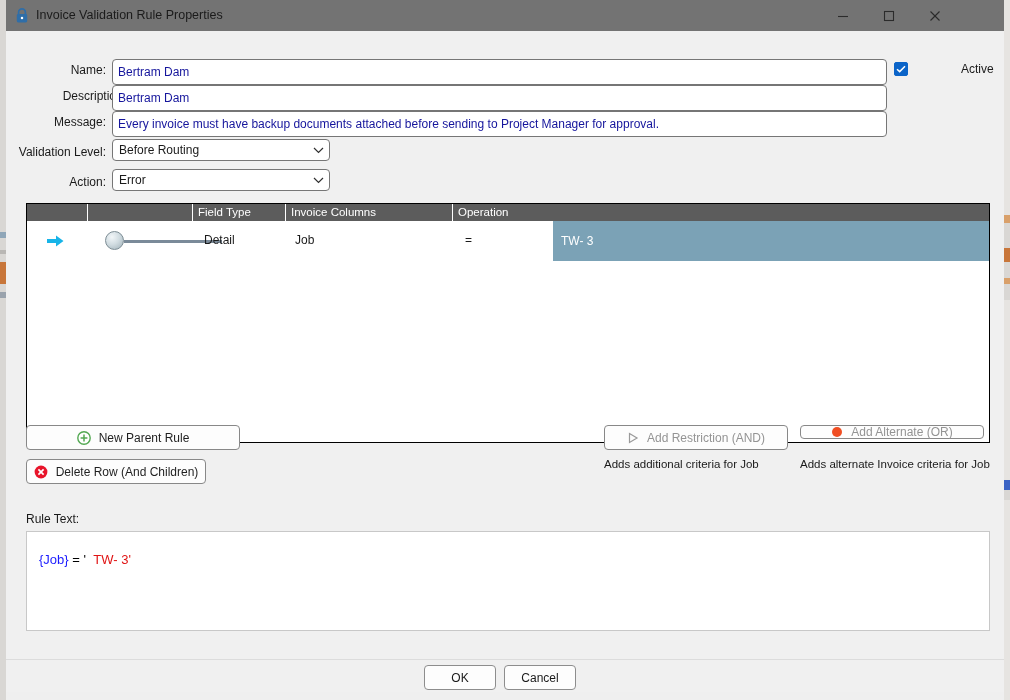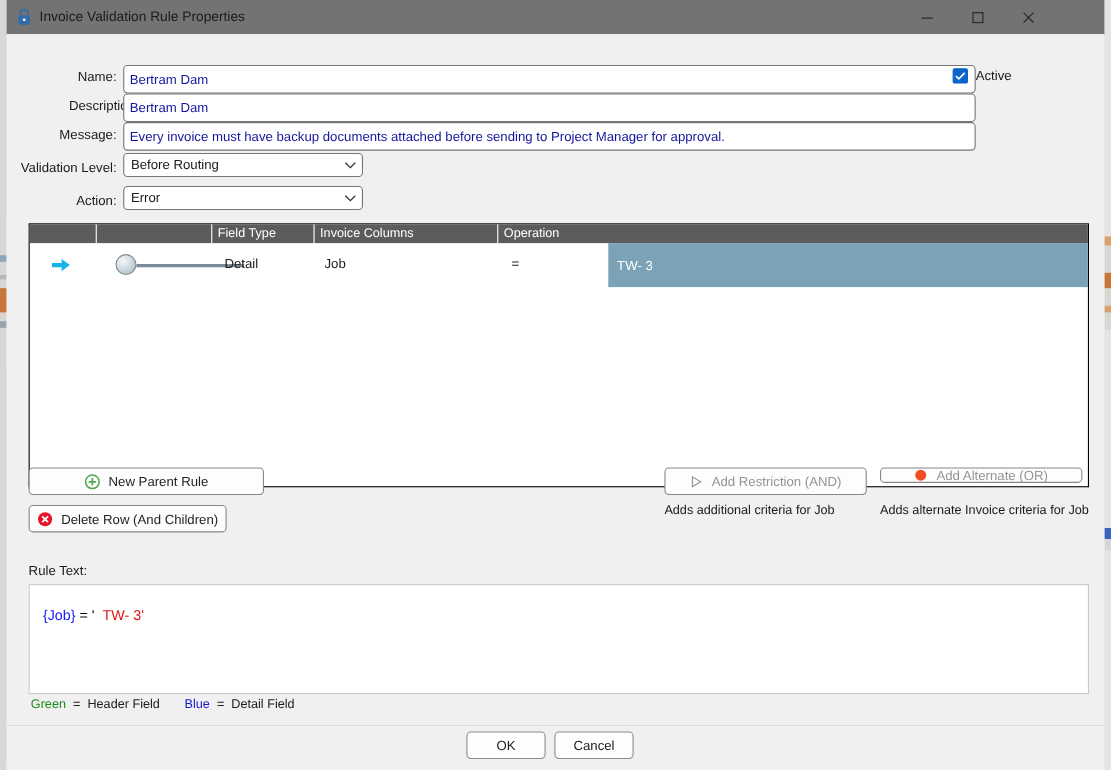--- a/index.html
+++ b/index.html
@@ -281,21 +281,21 @@
     <div class="f-label" style="left:0px; top:144px; width:100px;">Action:</div>
     <div class="f-combo" style="left:106px; top:138px; width:218px; height:22px;">
       <span class="val">Error</span>
       <span class="chev">
         <svg width="11" height="8" viewBox="0 0 11 8">
           <polyline points="1,2 5.5,6.4 10,2" fill="none" stroke="#303030" stroke-width="1.2"></polyline>
         </svg>
       </span>
     </div>
 
-    <div class="chk-wrap" style="left:860px; top:31px;">
+    <div class="chk-wrap" style="left:888px; top:31px;gap:46px;">
       <span class="chk-box">
         <svg width="10" height="8" viewBox="0 0 10 8">
           <polyline points="1,4.2 3.7,6.6 9,1.3" fill="none" stroke="#ffffff" stroke-width="1.5"></polyline>
         </svg>
       </span>
       <span class="chk-label">Active</span>
     </div>
 
     <div class="grid" style="left:20px; top:172px; width:964px; height:240px;">
 
@@ -363,29 +363,20 @@
       <span>Add Alternate (OR)</span>
     </div>
     <div class="hint" style="left:794px; top:427px;">Adds alternate Invoice criteria for Job</div>
 
     <div class="section-label" style="left:20px; top:481px;">Rule Text:</div>
 
     <div class="ruletext" style="left:20px; top:500px; width:964px; height:100px;">
       <span class="rt-tok-blue">{Job}</span><span class="rt-tok-black">&nbsp;</span><span class="rt-tok-black">=</span><span class="rt-tok-black">&nbsp;</span><span class="rt-tok-black">'</span><span class="rt-tok-red">&nbsp;&nbsp;</span><span class="rt-tok-red">TW- 3</span><span class="rt-tok-red">'</span>
     </div>
 
-    <div class="legend" style="left:22px; top:604px;">
-      <span class="lg-green">Green</span>
-      <span class="lg-plain">&nbsp;</span><span class="lg-plain">=</span><span class="lg-plain">&nbsp;</span>
-      <span class="lg-plain">Header Field</span>
-      <span class="lg-plain">&nbsp;&nbsp;&nbsp;&nbsp;&nbsp;</span>
-      <span class="lg-blue">Blue</span>
-      <span class="lg-plain">&nbsp;</span><span class="lg-plain">=</span><span class="lg-plain">&nbsp;</span>
-      <span class="lg-plain">Detail Field</span>
-    </div>
 
     <div class="footer-sep" style="top:628px;"></div>
     <div class="fbtn" style="left:418px; top:634px; width:72px; height:25px;">
       <span>OK</span>
     </div>
     <div class="fbtn" style="left:498px; top:634px; width:72px; height:25px;">
       <span>Cancel</span>
     </div>
 
   </div>

